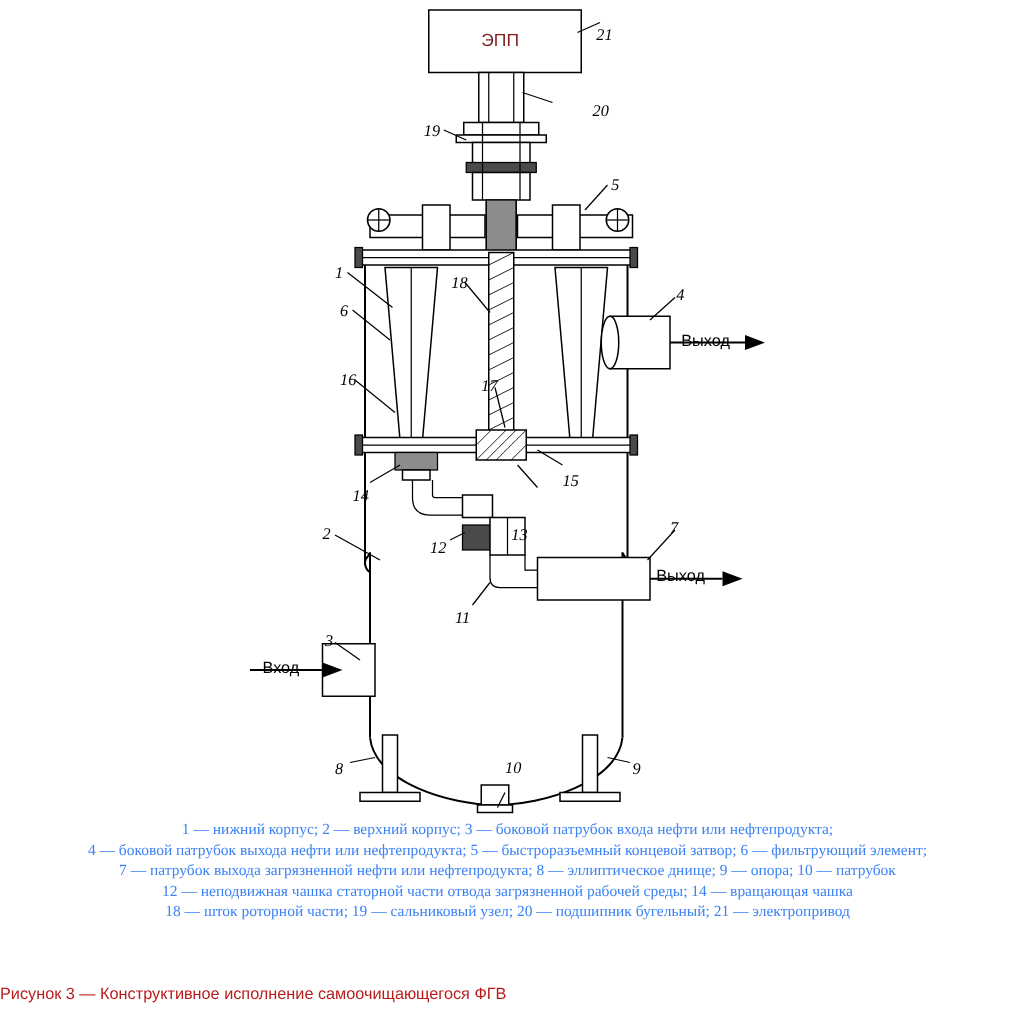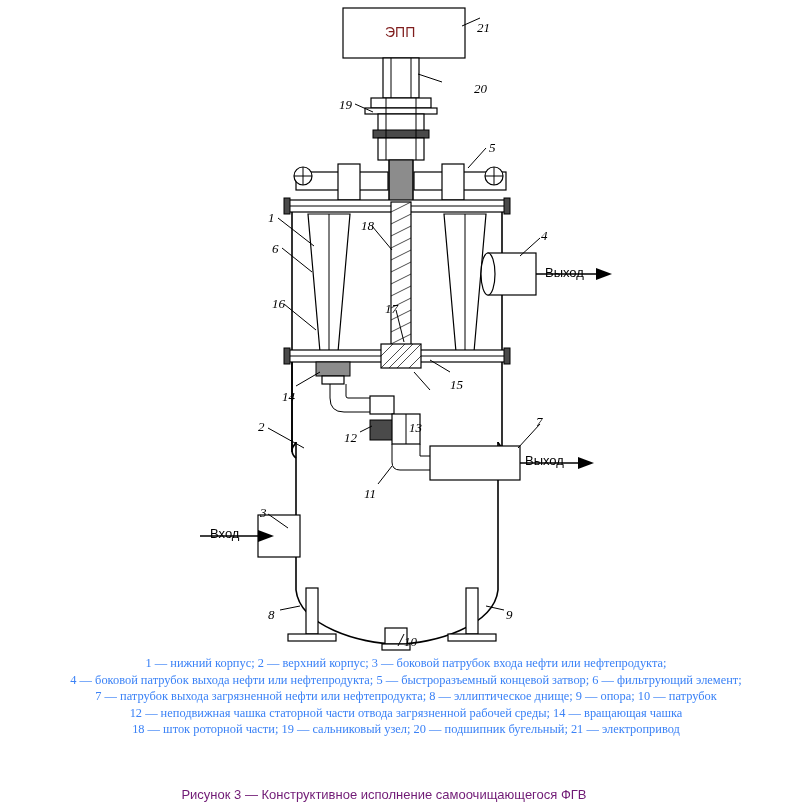--- a/index.html
+++ b/index.html
@@ -62,24 +62,24 @@
   }
   #legend .ln {
     display: block;
     white-space: nowrap;
   }
   #caption {
     position: absolute;
     left: 0;
     top: 787px;
     width: 768px;
-    text-align: center;
+    text-align: left;
     font-family: "Liberation Sans", sans-serif;
     font-size: 13px;
-    color: #701a75;
+    color: #b91c1c;
     white-space: nowrap;
   }
   .thin { fill: none; stroke: #000; stroke-width: 1; }
   .med { fill: none; stroke: #000; stroke-width: 1.6; }
   .fillw { fill: #ffffff; stroke: #000; stroke-width: 1.2; }
   .fillg { fill: #8c8c8c; stroke: #000; stroke-width: 1; }
   .filld { fill: #4a4a4a; stroke: #000; stroke-width: 1; }
   .leader { fill: none; stroke: #000; stroke-width: 1; }
 </style>
 </head>
@@ -273,21 +273,21 @@
 
   <div class="lbl" style="left:268px; top:210px;">1</div>
   <div class="lbl" style="left:258px; top:419px;">2</div>
   <div class="lbl" style="left:260px; top:505px;">3</div>
   <div class="lbl" style="left:541px; top:228px;">4</div>
   <div class="lbl" style="left:489px; top:140px;">5</div>
   <div class="lbl" style="left:272px; top:241px;">6</div>
   <div class="lbl" style="left:536px; top:414px;">7</div>
   <div class="lbl" style="left:268px; top:607px;">8</div>
   <div class="lbl" style="left:506px; top:607px;">9</div>
-  <div class="lbl" style="left:404px; top:634px;">10</div>
+  <div class="lbl" style="left:404px; top:606px;">10</div>
   <div class="lbl" style="left:364px; top:486px;">11</div>
   <div class="lbl" style="left:344px; top:430px;">12</div>
   <div class="lbl" style="left:409px; top:394px;margin-top:26px;">13</div>
   <div class="lbl" style="left:282px; top:389px;">14</div>
   <div class="lbl" style="left:450px; top:377px;">15</div>
   <div class="lbl" style="left:272px; top:296px;">16</div>
   <div class="lbl" style="left:385px; top:301px;">17</div>
   <div class="lbl" style="left:361px; top:218px;">18</div>
   <div class="lbl" style="left:339px; top:97px;">19</div>
   <div class="lbl" style="left:443px; top:81px;margin-left:31px;">20</div>

